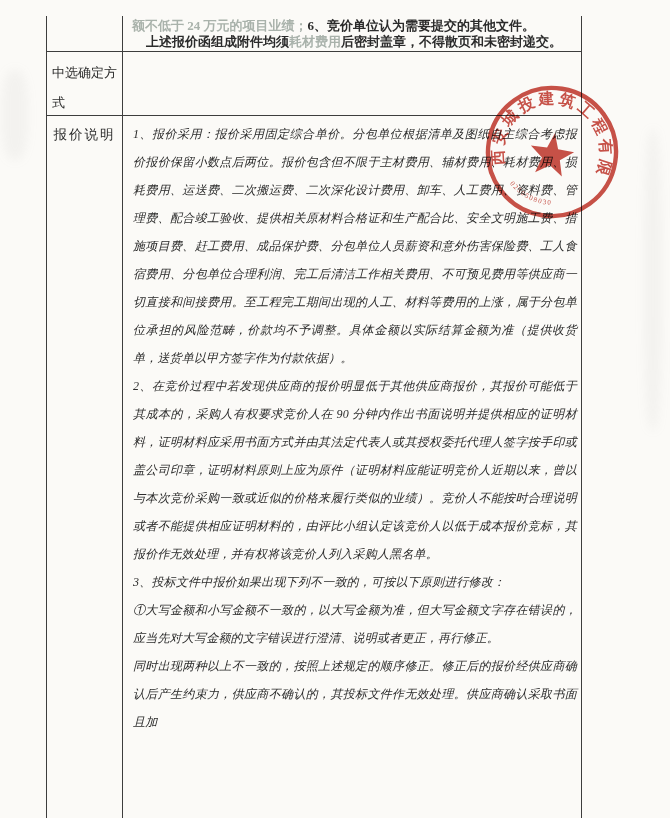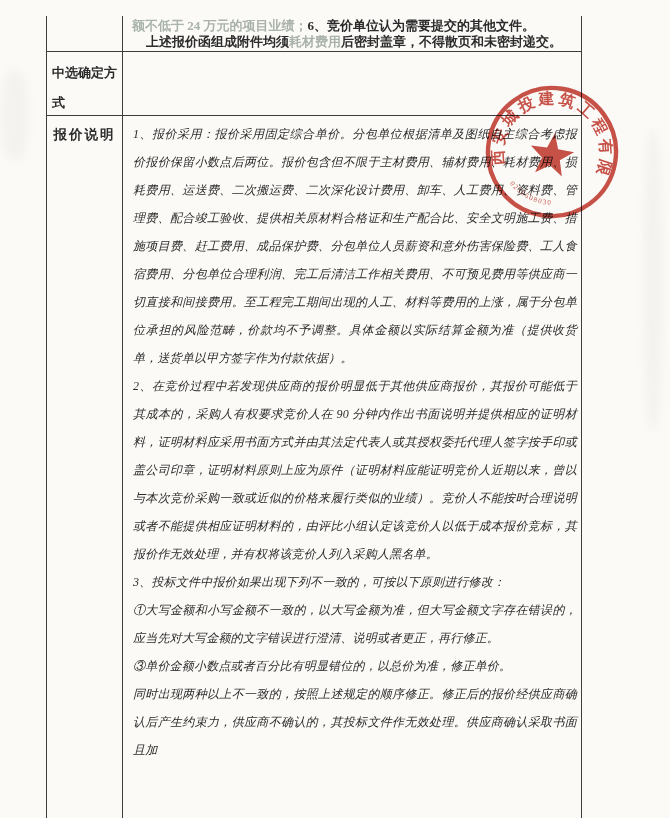--- a/index.html
+++ b/index.html
@@ -22,21 +22,21 @@
     border-bottom:1.6px solid #3d3d3d;
     display:flex;flex-direction:column;box-sizing:border-box;
   }
   .t-row{display:flex;box-sizing:border-box;}
   .t-row.bordered{border-bottom:1.2px solid #3d3d3d;}
   .row-attachment{height:36px;}
   .row-selection{height:64px;}
   .row-pricing{flex:1;}
   .label-cell{
     flex:0 0 76px;width:76px;border-right:1.2px solid #3d3d3d;
-    box-sizing:border-box;font-weight:bold;overflow:hidden;
+    box-sizing:border-box;font-weight:normal;overflow:hidden;
   }
   .content-cell{flex:1;overflow:hidden;box-sizing:border-box;}
 
   
   .row-attachment .content-cell{
     padding:2px 8px 0 9px;font-weight:bold;font-size:13px;line-height:16px;
     white-space:nowrap;
   }
   .att-line2{text-indent:14px;}
   .faded{color:#a9b2ab;}
@@ -86,21 +86,20 @@
       <div class="label-cell">中选确定方式</div>
     </div>
 
     <div class="t-row row-pricing">
       <div class="label-cell">报价说明</div>
       <div class="content-cell">
         <p>1、报价采用：报价采用固定综合单价。分包单位根据清单及图纸自主综合考虑报价报价保留小数点后两位。报价包含但不限于主材费用、辅材费用、耗材费用、损耗费用、运送费、二次搬运费、二次深化设计费用、卸车、人工费用、资料费、管理费、配合竣工验收、提供相关原材料合格证和生产配合比、安全文明施工费、措施项目费、赶工费用、成品保护费、分包单位人员薪资和意外伤害保险费、工人食宿费用、分包单位合理利润、完工后清洁工作相关费用、不可预见费用等供应商一切直接和间接费用。至工程完工期间出现的人工、材料等费用的上涨，属于分包单位承担的风险范畴，价款均不予调整。具体金额以实际结算金额为准（提供收货单，送货单以甲方签字作为付款依据）。</p>
         <p>2、在竞价过程中若发现供应商的报价明显低于其他供应商报价，其报价可能低于其成本的，采购人有权要求竞价人在 90 分钟内作出书面说明并提供相应的证明材料，证明材料应采用书面方式并由其法定代表人或其授权委托代理人签字按手印或盖公司印章，证明材料原则上应为原件（证明材料应能证明竞价人近期以来，曾以与本次竞价采购一致或近似的价格来履行类似的业绩）。竞价人不能按时合理说明或者不能提供相应证明材料的，由评比小组认定该竞价人以低于成本报价竞标，其报价作无效处理，并有权将该竞价人列入采购人黑名单。</p>
         <p>3、投标文件中报价如果出现下列不一致的，可按以下原则进行修改：</p>
         <p>①大写金额和小写金额不一致的，以大写金额为准，但大写金额文字存在错误的，应当先对大写金额的文字错误进行澄清、说明或者更正，再行修正。</p>
-        <p>③单价金额小数点或者百分比有明显错位的，以总价为准，修正单价。</p>
         <p>同时出现两种以上不一致的，按照上述规定的顺序修正。修正后的报价经供应商确认后产生约束力，供应商不确认的，其投标文件作无效处理。供应商确认采取书面且加</p>
       </div>
     </div>
 
   </div>
 
   <svg class="seal" viewBox="-80 -80 160 160" aria-hidden="true">
     <circle cx="0" cy="0" r="64" fill="none" stroke="#c23a30" stroke-width="4.4"></circle>
     <polygon fill="#c23a30" points="0,-19 5.58,-3.69 21.87,-3.11 9.04,6.94 13.52,22.61 0,13.5 -13.52,22.61 -9.04,6.94 -21.87,-3.11 -5.58,-3.69"></polygon>
     <defs>

